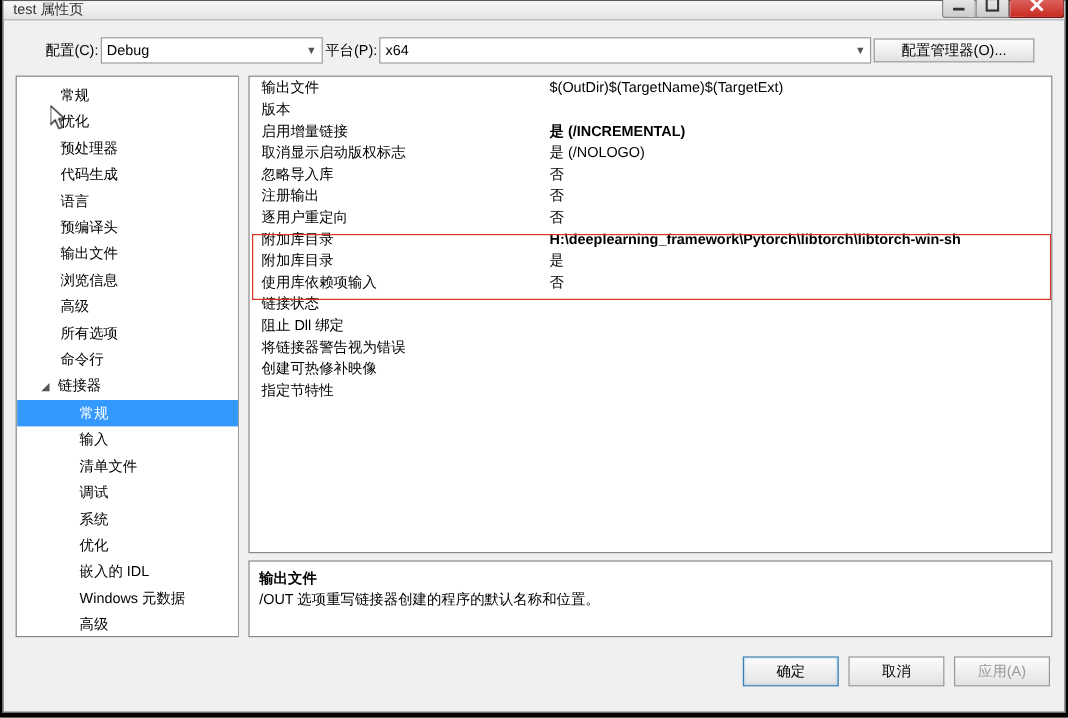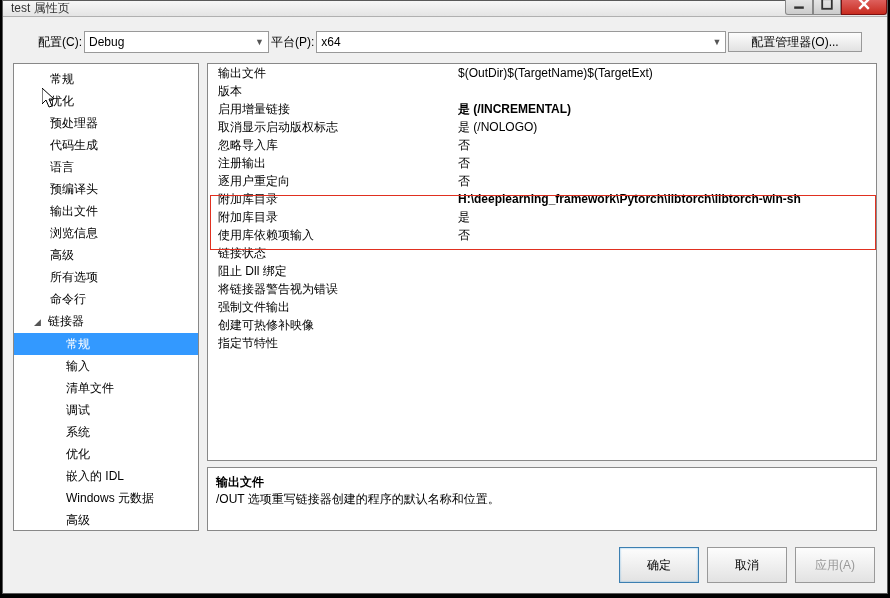--- a/index.html
+++ b/index.html
@@ -30,21 +30,21 @@
 .cursor-svg { position:absolute; left:42px; top:88px; pointer-events:none; }
 .right-panel { flex: 1; display: flex; flex-direction: column; gap: 6px; }
 .prop-grid { flex: 1; border: 1px solid #888; background: #fff; overflow: hidden; position: relative; }
 .prop-row { display: flex; line-height: 18px; height: 18px; }
 .prop-key { width: 250px; padding-left: 10px; white-space: nowrap; }
 .prop-val { flex: 1; white-space: nowrap; overflow: hidden; }
 .highlight-box { position: absolute; border: 1px solid #e03020; pointer-events: none; }
 .desc-box { border: 1px solid #888; background: #fff; height: 64px; padding: 6px 8px; }
 .desc-title { font-weight: bold; }
 .btn-row { display: flex; justify-content: flex-end; gap: 8px; padding: 6px 12px 0; }
-.dlg-btn { width: 80px; height: 36px; border: 1px solid #999; background: linear-gradient(#fdfdfd,#e2e2e2); }
+.dlg-btn { width: 80px; height: 25px; border: 1px solid #999; background: linear-gradient(#fdfdfd,#e2e2e2); }
 .dlg-btn.default { border: 1px solid #3c7fb1; box-shadow: 0 0 2px #6db3e4 inset; }
 .dlg-btn.disabled { color: #999; }
 .watermark { position:absolute; right:14px; bottom:14px; color:#ccc; font-size:11px; pointer-events:none;}
 </style>
 </head>
 <body>
 
 <div class="window">
   <div class="titlebar">
     <span class="titlebar-text">test 属性页</span>
@@ -156,24 +156,20 @@
           </div>
           <div class="prop-row">
             <div class="prop-key">阻止 Dll 绑定</div>
             <div class="prop-val"></div>
           </div>
           <div class="prop-row">
             <div class="prop-key">将链接器警告视为错误</div>
             <div class="prop-val"></div>
           </div>
           <div class="prop-row">
-            <div class="prop-key">强制文件输出</div>
-            <div class="prop-val"></div>
-          </div>
-          <div class="prop-row">
             <div class="prop-key">创建可热修补映像</div>
             <div class="prop-val"></div>
           </div>
           <div class="prop-row">
             <div class="prop-key">指定节特性</div>
             <div class="prop-val"></div>
           </div>
           <div class="highlight-box" id="hl" style="left: 2px; right: 0px; top: 131px; height: 55px;"></div>
         </div>
       <div class="desc-box">

